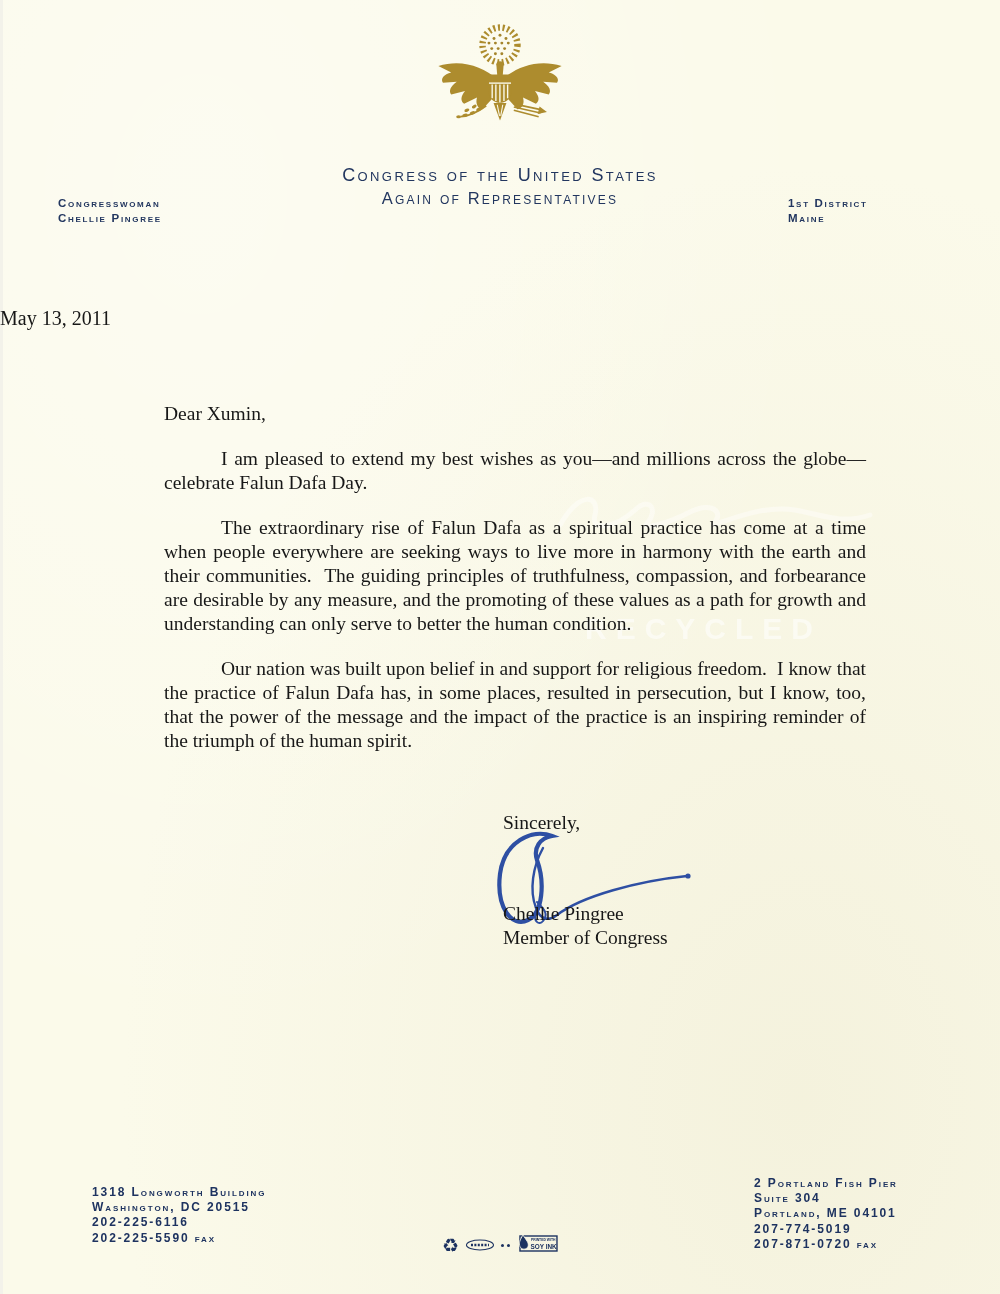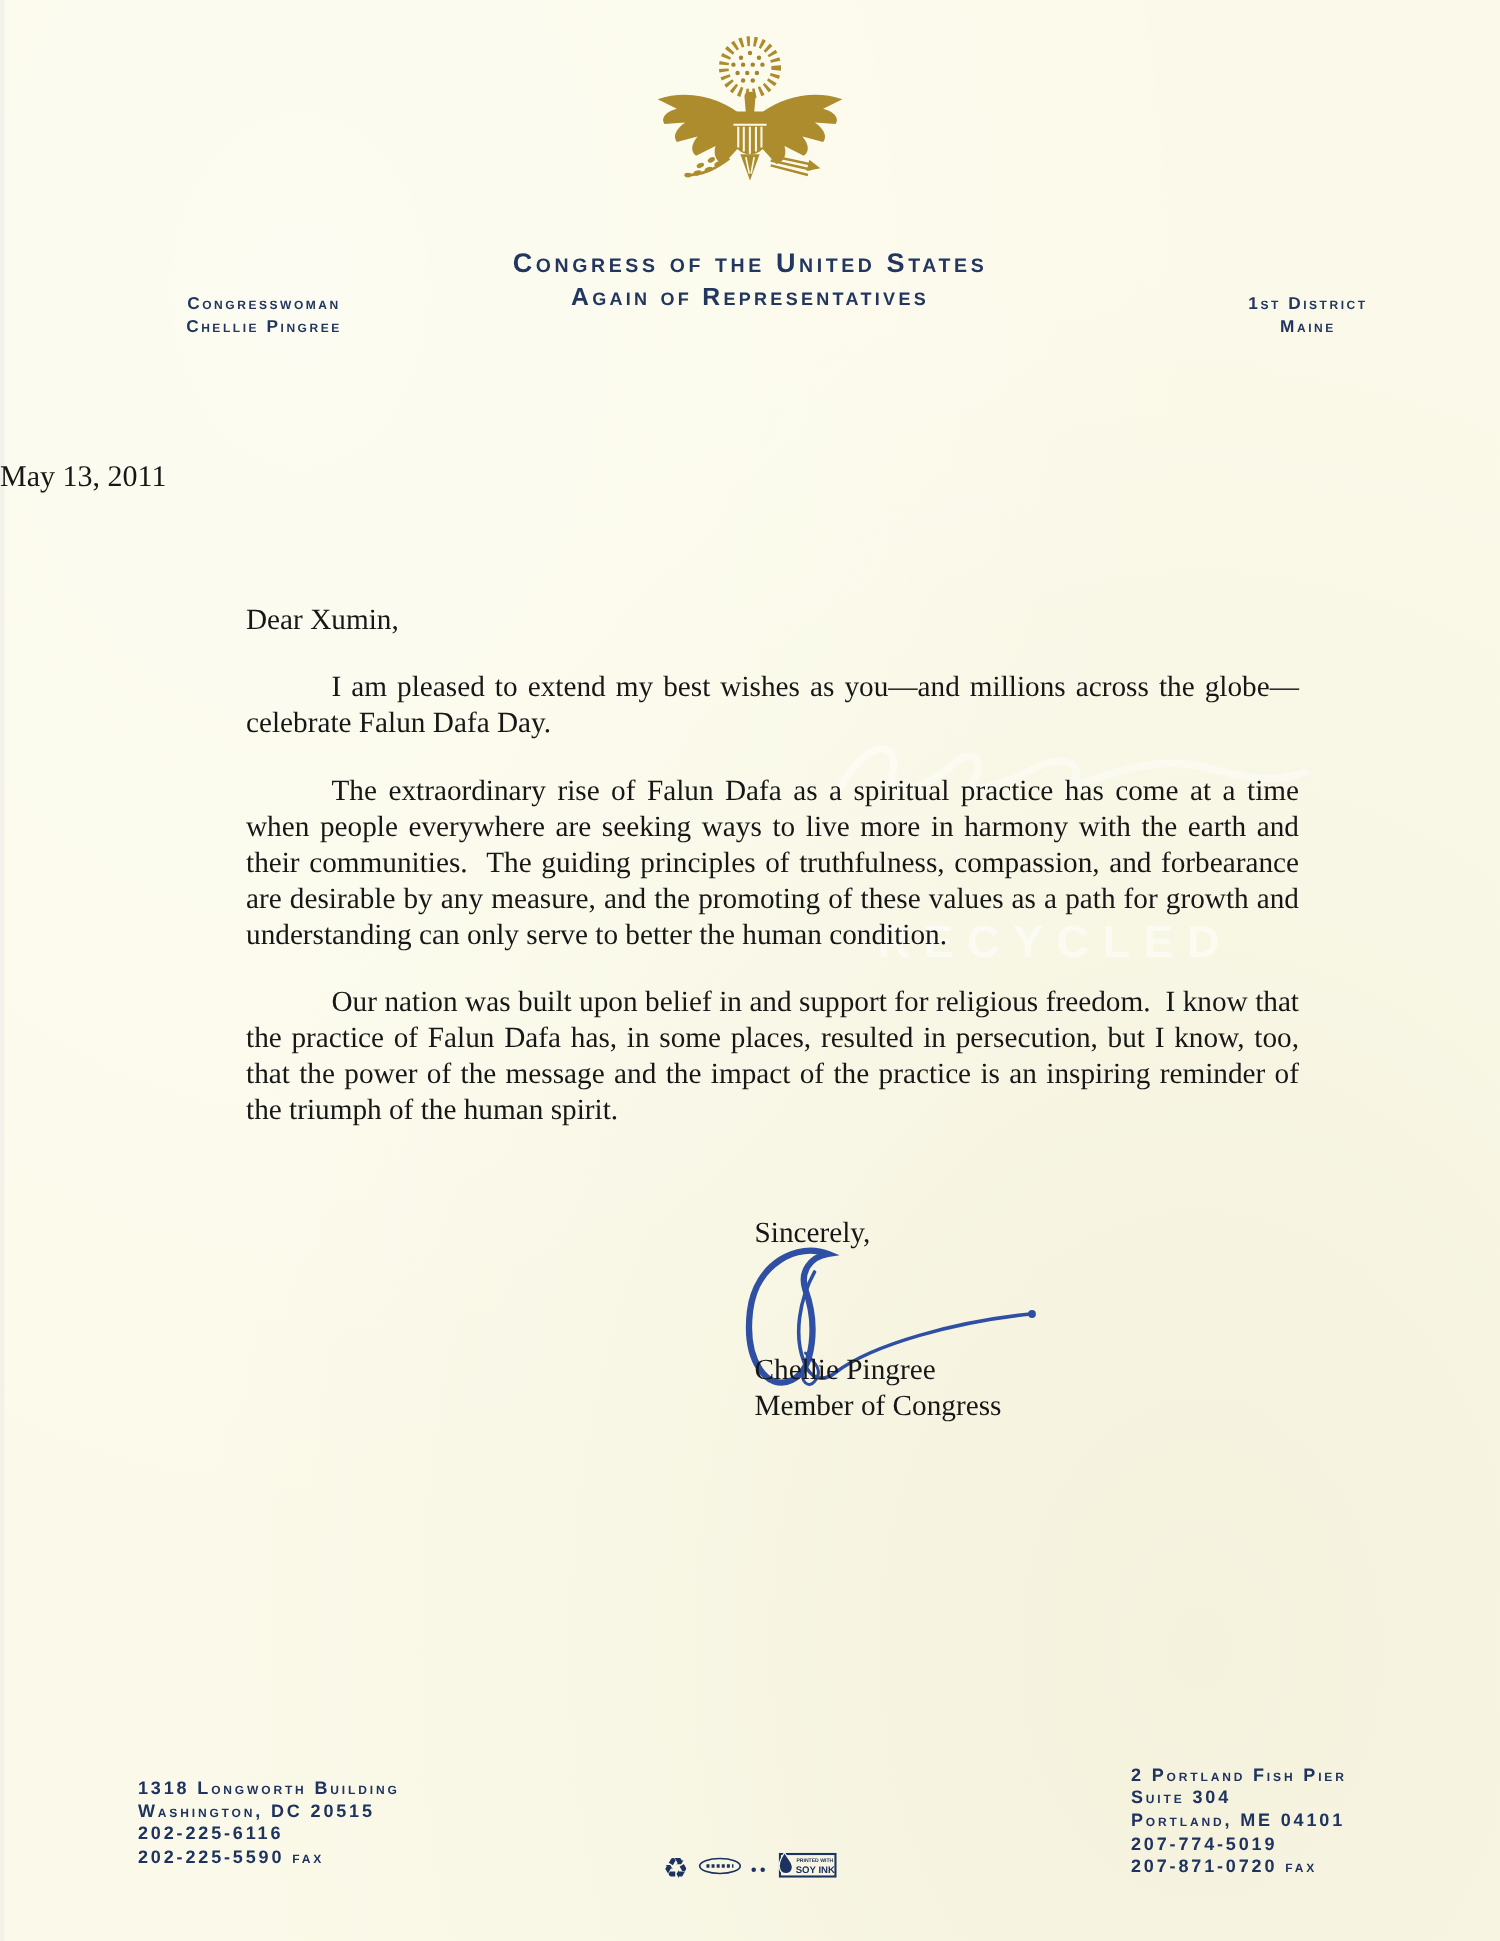--- a/index.html
+++ b/index.html
@@ -13,24 +13,24 @@
       radial-gradient(ellipse at 80% 85%, rgba(236,232,205,0.45), rgba(236,232,205,0) 60%);
     overflow:hidden;
     font-family:"Liberation Serif", serif;
     color:#171717;
   }
   .edge-strip{position:absolute;left:0;top:0;width:3px;height:100%;background:#f3f2ea;}
 
   
   .seal{position:absolute;left:50%;top:20px;transform:translateX(-50%);}
   .lh-center{position:absolute;left:0;top:165px;width:100%;text-align:center;color:#22365f;
-    font-family:"Liberation Sans", sans-serif;font-variant:small-caps;font-weight:bold;}
+    font-family:"Liberation Sans", sans-serif;font-variant:small-caps;font-weight:normal;}
   .lh-line1{font-size:18px;letter-spacing:2.4px;}
   .lh-line2{font-size:16.5px;letter-spacing:2.2px;margin-top:3px;}
-  .lh-side{position:absolute;top:196px;color:#22365f;text-align:center;
+  .lh-side{position:absolute;top:196px;color:#22365f;
     font-family:"Liberation Sans", sans-serif;font-variant:small-caps;font-weight:bold;
     font-size:11.5px;letter-spacing:1.7px;line-height:14.5px;}
   .lh-left{left:58px;width:236px;}
   .lh-right{left:788px;width:168px;}
 
   
   .dateline{position:absolute;left:0;top:307px;width:100%;font-size:20px;}
   .letter-body{position:absolute;left:164px;top:402px;width:702px;font-size:19.5px;line-height:24px;}
   .salutation{margin:0 0 21px 0;}
   .para{margin:0 0 21px 0;text-indent:57px;text-align:justify;white-space:pre-wrap;}

